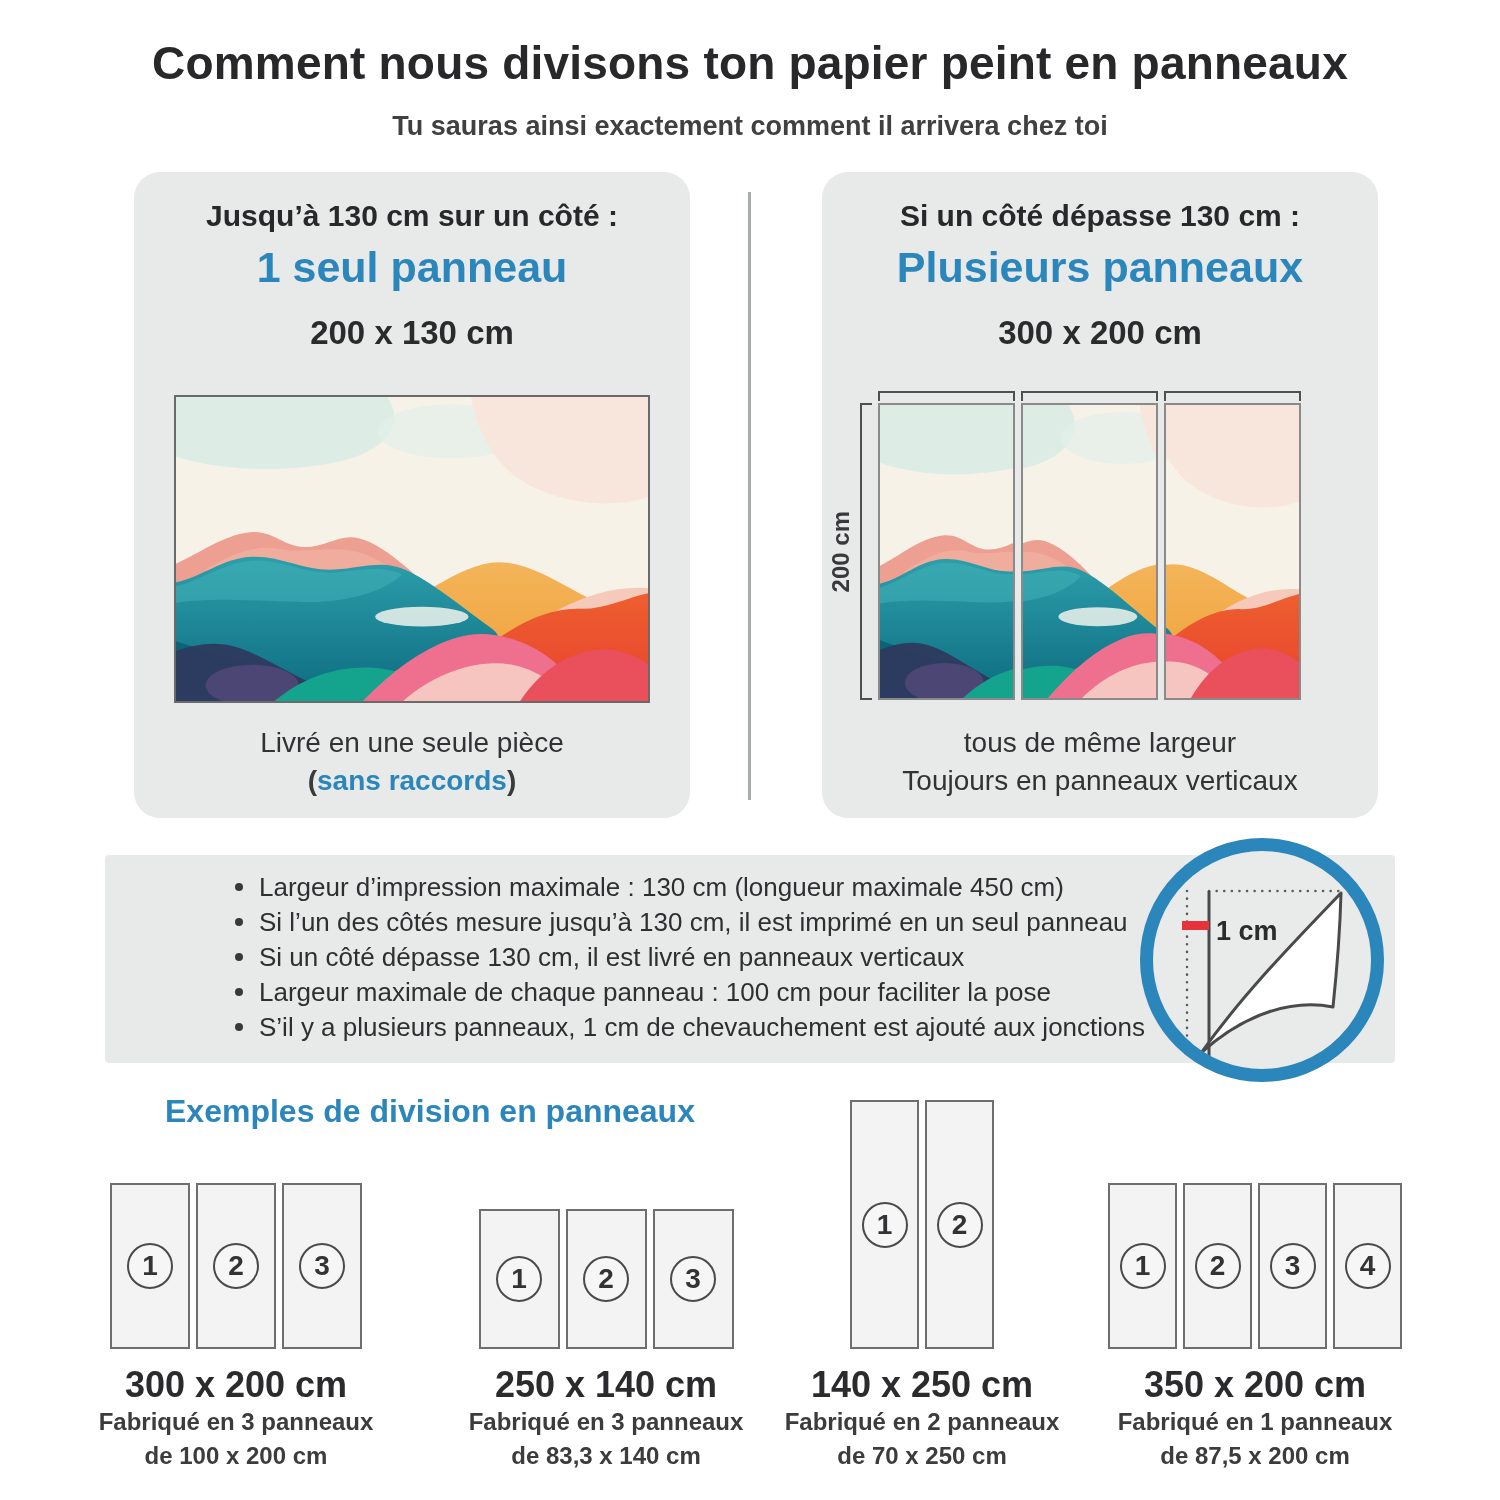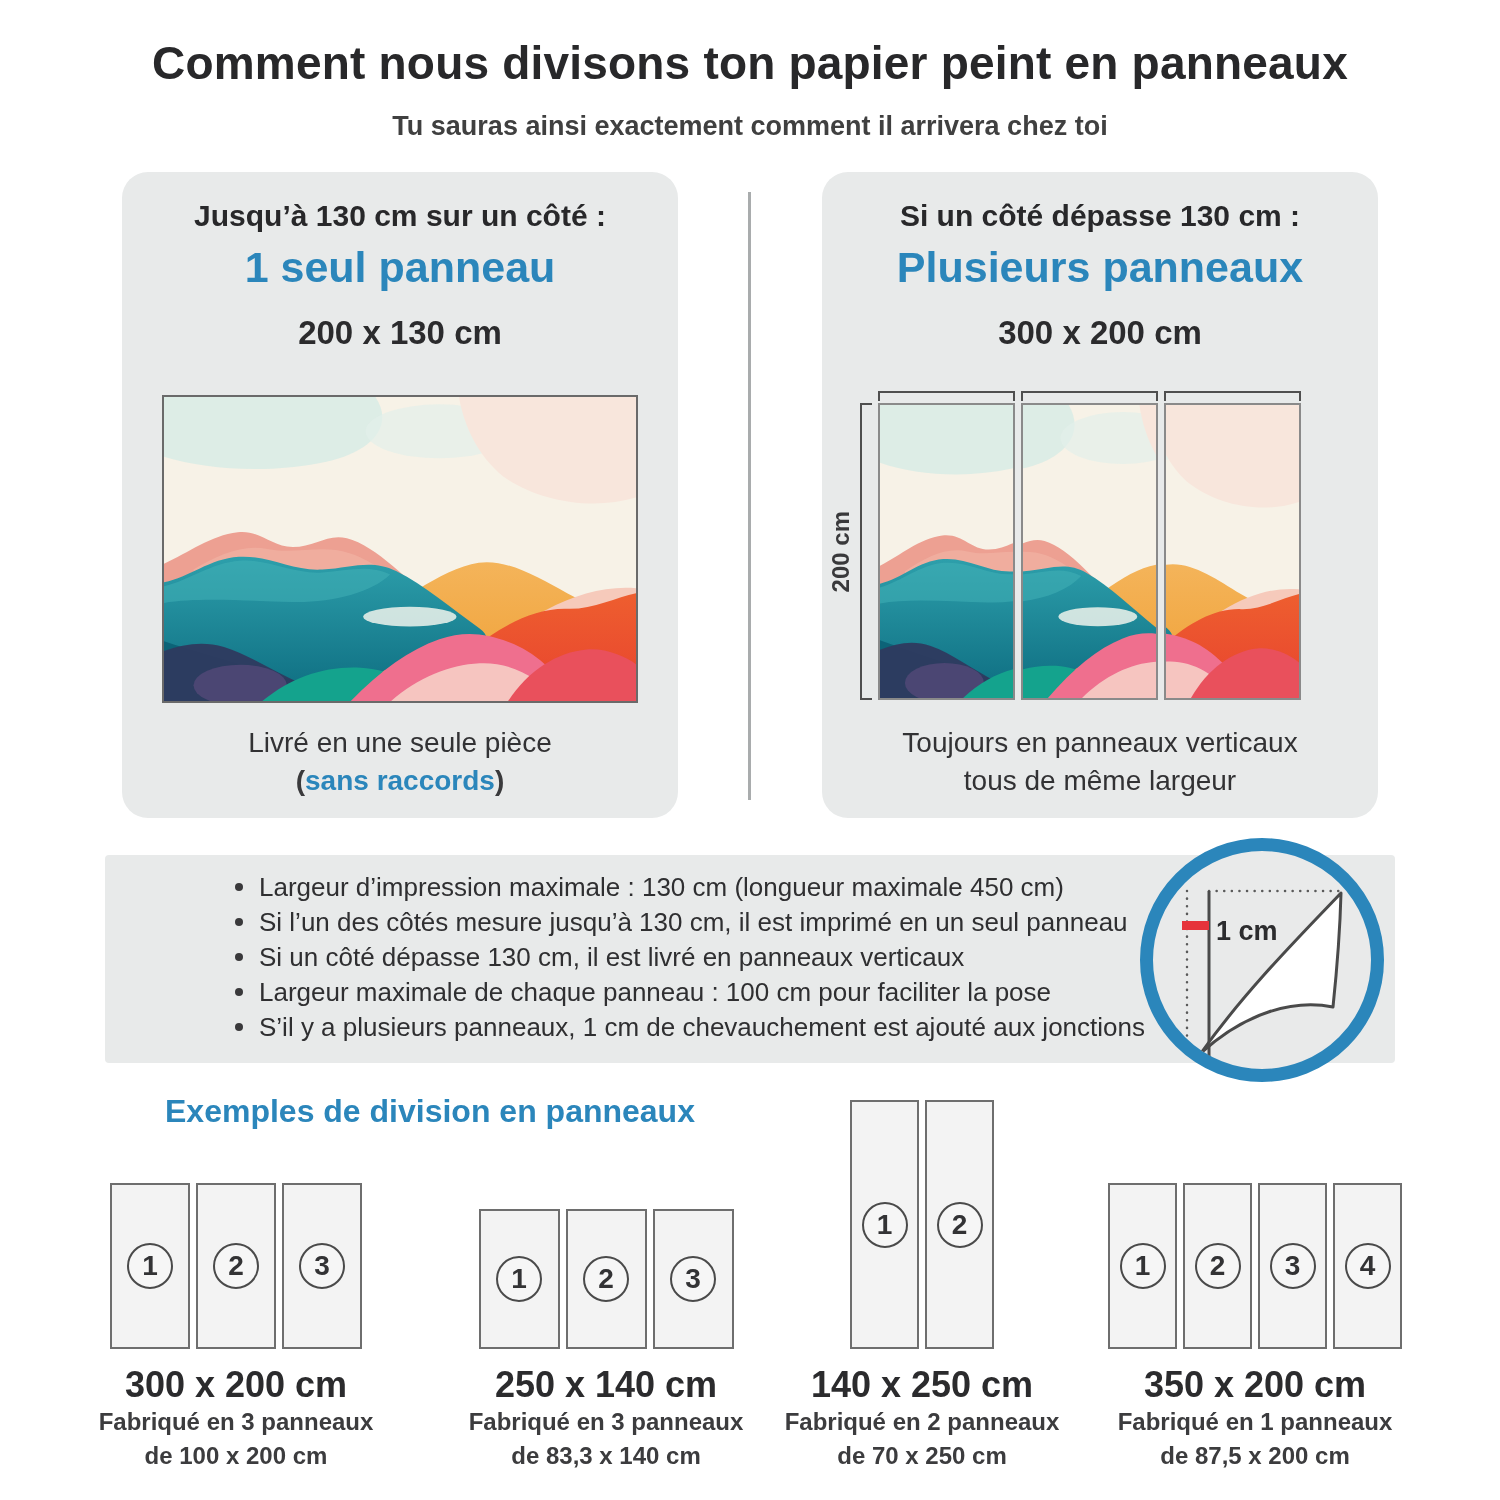--- a/index.html
+++ b/index.html
@@ -6,21 +6,21 @@
   *{box-sizing:border-box;}
   body{font-family:"Liberation Sans","DejaVu Sans",sans-serif;color:#303032;}
   #stage{position:relative;width:1500px;height:1500px;background:#ffffff;overflow:hidden;}
 
   .title{position:absolute;top:36px;left:0;width:100%;text-align:center;
          font-size:46px;font-weight:700;color:#28282a;letter-spacing:.2px;}
   .subtitle{position:absolute;top:111px;left:0;width:100%;text-align:center;
          font-size:27px;font-weight:700;color:#404040;}
 
   .card{position:absolute;top:172px;width:556px;height:646px;background:#e8eaea;border-radius:26px;}
-  .card.left{left:122px;padding-left:16px;} .card.right{left:822px;}
+  .card.left{left:134px;padding-left:16px;} .card.right{left:822px;}
   .divider{position:absolute;left:748px;top:192px;width:3px;height:608px;background:#a9acad;}
 
   .card-head{position:absolute;top:22px;left:0;width:100%;text-align:center;}
   .cond{font-size:30px;font-weight:700;color:#28282a;line-height:44px;}
   .result{font-size:43px;font-weight:700;color:#2b86bb;line-height:58px;}
   .size{font-size:33px;font-weight:700;color:#2b2b2d;line-height:50px;margin-top:12px;}
 
   .single-image{position:absolute;left:40px;top:223px;width:476px;height:308px;
         border:2px solid #6a6a6a;background:#f7f2e7;}
   .single-image svg{display:block;width:100%;height:100%;}
@@ -172,22 +172,22 @@
           </svg>
       </div>
       <div class="slice">
         <svg viewBox="640 0 320 620" preserveAspectRatio="none">
             <use href="#wc-art"></use>
           </svg>
       </div>
     </div>
 
     <div class="caption">
+      <div>tous de même largeur</div>
       <div>Toujours en panneaux verticaux</div>
-      <div>tous de même largeur</div>
     </div>
   </div>
 
   <div class="infobar">
     <div class="bullets">
       <div class="brow">
           <span class="dot"></span>
           <span class="btxt">Largeur d’impression maximale : 130 cm (longueur maximale 450 cm)</span>
         </div>
       <div class="brow">

